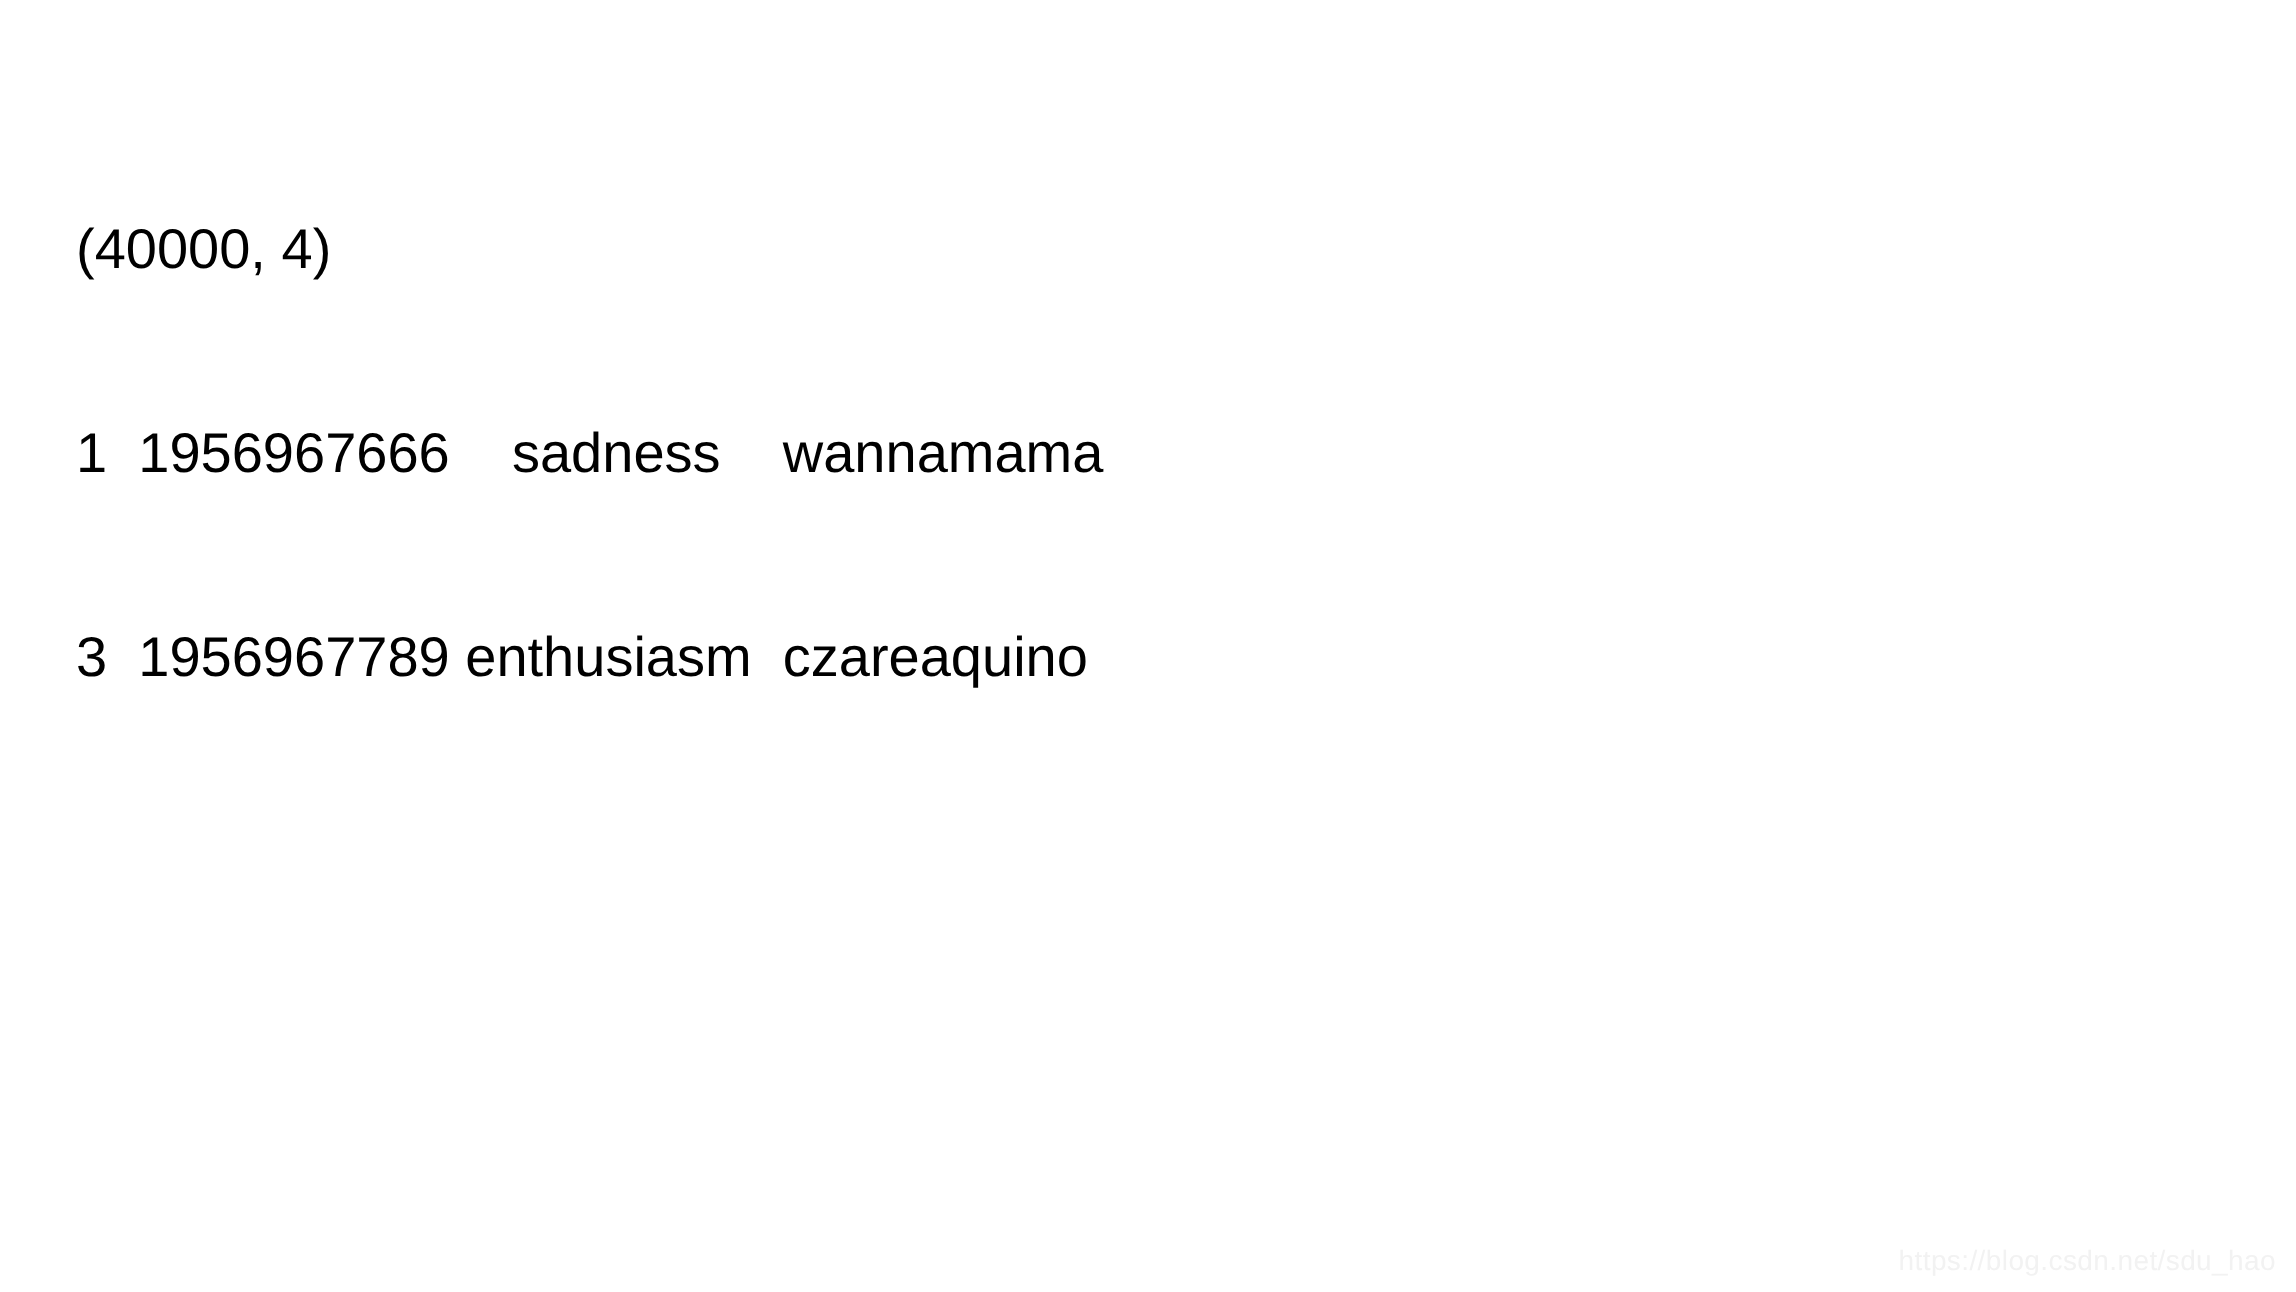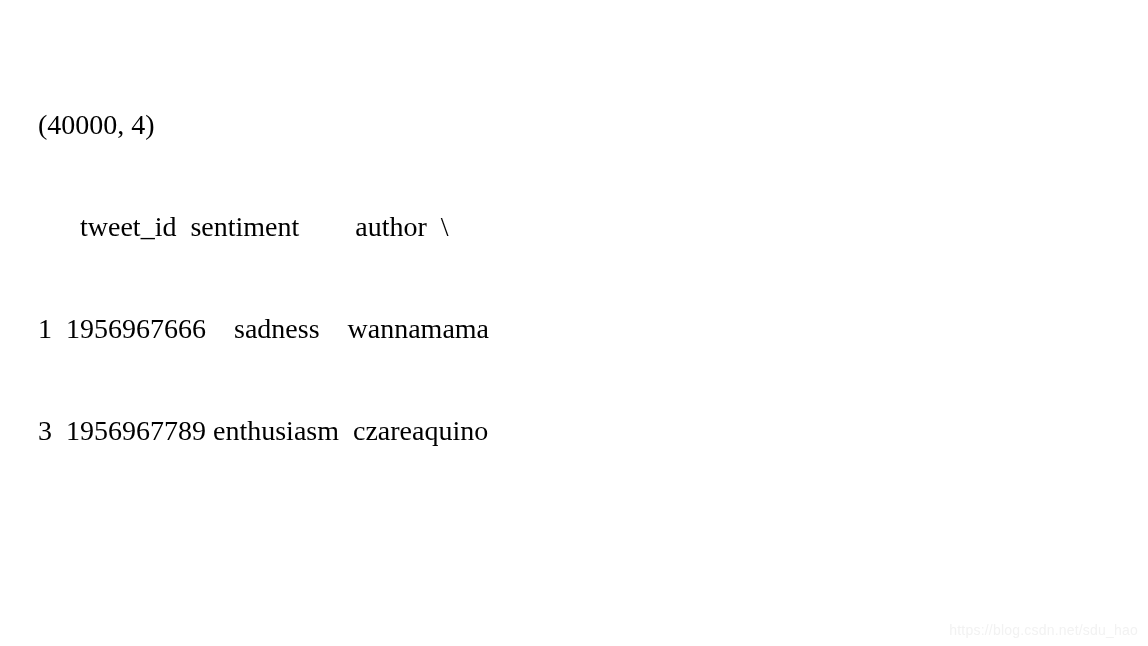--- a/index.html
+++ b/index.html
@@ -27,21 +27,21 @@
     white-space: pre;
     font-family: "DejaVu Sans Mono", "Liberation Mono", monospace;
     letter-spacing: 0;
     -webkit-font-smoothing: none;
   }
 
   #console-output .line {
     display: block;
     height: 34px;
     white-space: pre;
-    font-family: Liberation Serif, serif;
+    font-family: Liberation Sans, sans-serif;
   }
 
   #watermark {
     position: absolute;
     right: 10px;
     bottom: 8px;
     font-family: "Liberation Sans", "DejaVu Sans", sans-serif;
     font-size: 14px;
     color: #f2f2f2;
     letter-spacing: 0.2px;
@@ -49,21 +49,20 @@
     pointer-events: none;
     white-space: pre;
   }
 </style>
 </head>
 <body>
 
 <div id="console-output">
 
   <span class="line">(40000, 4)</span>
-  <span class="line">      tweet_id  sentiment        author  \</span>
   <span class="line">1  1956967666    sadness    wannamama</span>
   <span class="line">3  1956967789 enthusiasm  czareaquino</span>
   
   
   
   
   
   
   
   

